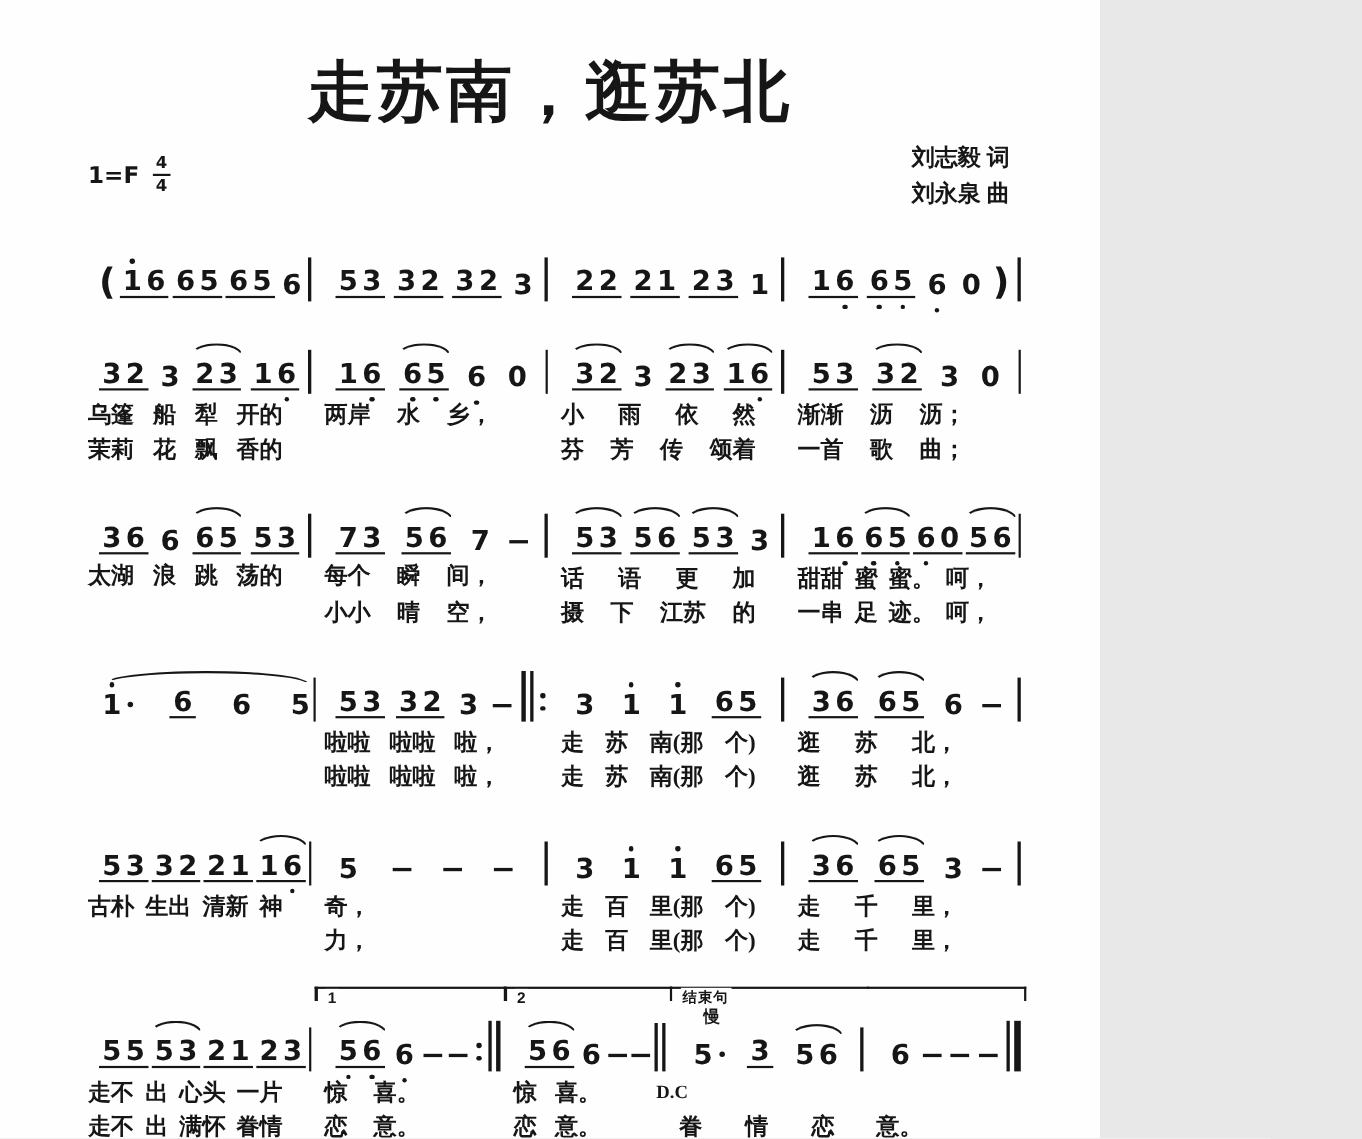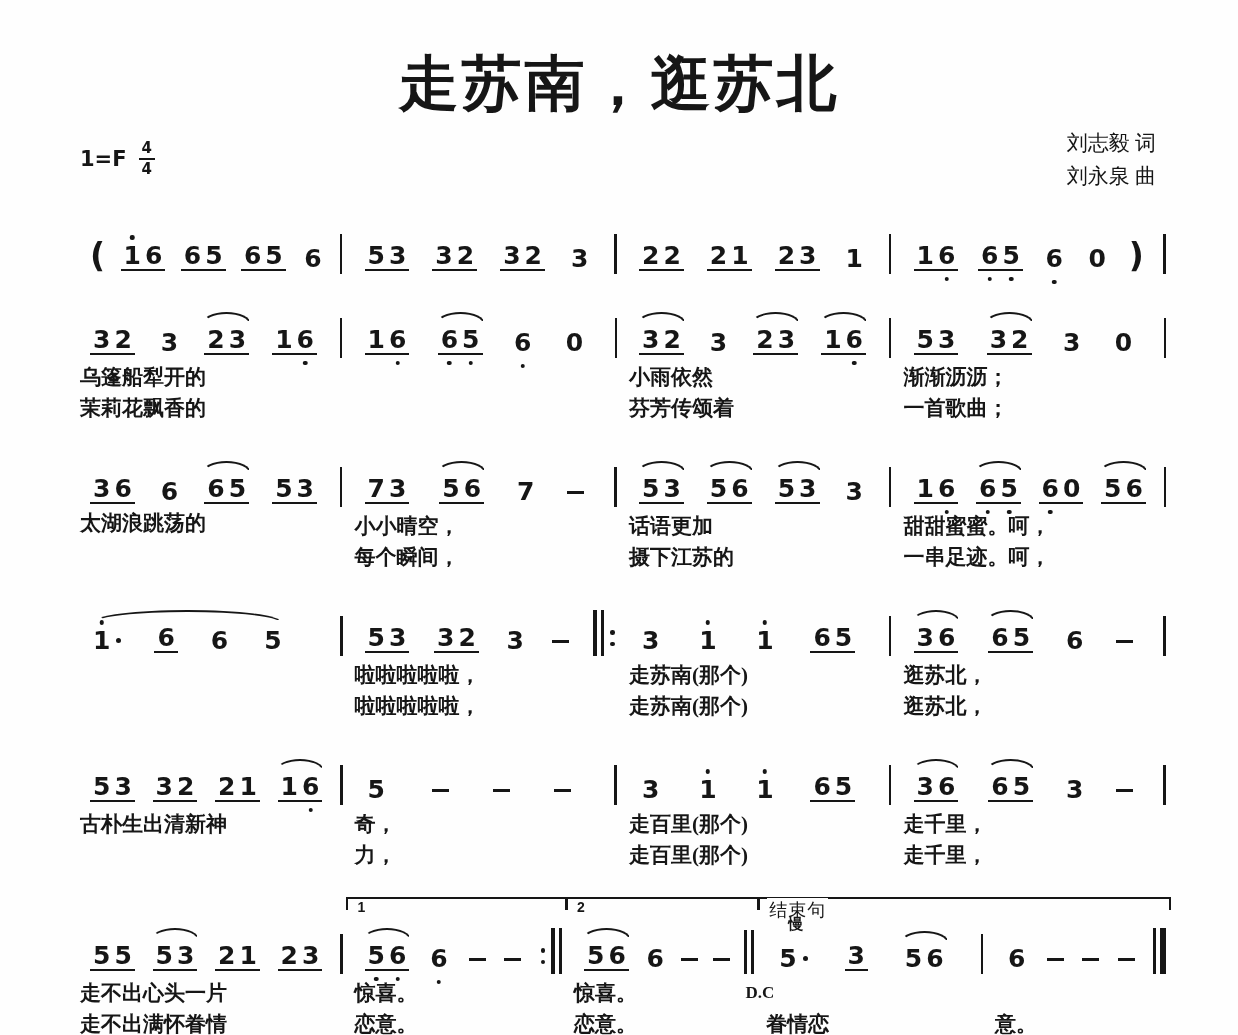--- a/index.html
+++ b/index.html
@@ -1,39 +1,39 @@
 <!DOCTYPE html>
 <html><head>
 <meta charset="utf-8">
 <style>
   html,body{margin:0;padding:0;background:#e8e8e8}
-  .page{position:relative;width:1238px;height:1035px;background:#fefefe;color:#161616;
+  .page{position:relative;width:1000px;height:1035px;background:#fefefe;color:#161616;
         font-family:"Liberation Sans",sans-serif;overflow:hidden}
   .title{text-align:center;padding-top:44px;font-size:60px;font-weight:900;letter-spacing:3px;
          font-family:"DejaVu Sans",sans-serif}
   .hdr{position:relative;margin:16px 82px 0 80px;height:60px}
   .keymeter{position:absolute;left:0;top:0;display:flex;align-items:center;gap:12px;
             font-weight:bold;font-size:21px;font-family:"DejaVu Sans",sans-serif}
   .frac{display:inline-flex;flex-direction:column;align-items:center;line-height:1;font-size:15px;font-weight:bold}
   .frac .num{border-bottom:2px solid #161616;padding:0 3px 2px}
   .frac .den{padding-top:2px}
   .credits{position:absolute;right:0;top:-14px;text-align:right;font-family:"Liberation Serif",serif;
-           font-size:21px;font-weight:400;line-height:1.55}
+           font-size:21px;font-weight:700;line-height:1.55}
   .tempo-mark{margin:0 80px;font-weight:800;font-size:19px;font-family:"DejaVu Sans",sans-serif}
 
   .system{margin:26px 68px 0 72px;display:flex;align-items:flex-start}
   .system.first{margin-top:14px}
   .seg{position:relative;display:flex;flex-direction:column;min-width:0}
 
   .bstrip{height:20px;position:relative}
   .bstrip .bline{position:absolute;left:-1px;right:-1px;top:2px;border-top:2.5px solid #161616}
   .bstrip .tickL{position:absolute;left:-1px;top:2px;width:2.5px;height:13px;background:#161616}
   .bstrip .tickR{position:absolute;right:-1px;top:2px;width:2.5px;height:13px;background:#161616}
   .bstrip .blabel{position:absolute;left:9px;top:4px;font-size:14px;font-weight:bold;background:#fefefe;padding:0 2px}
-  .bstrip .endlabel{font-size:18px;font-weight:400;letter-spacing:1px;top:3px}
+  .bstrip .endlabel{font-size:13px;font-weight:700;letter-spacing:1px;top:3px}
   .tmp2{position:absolute;left:30px;top:20px;font-size:15px;font-weight:800;z-index:2}
 
   .notes{display:flex;align-items:flex-end;justify-content:space-between;
          height:58px;box-sizing:border-box;padding:16px 4px 2px 18px}
   .tok{display:inline-flex;align-items:flex-end;position:relative;padding:0 1px}
   .tok.ul{border-bottom:2.5px solid #161616;padding-bottom:1px}
   .d{position:relative;font-weight:700;font-size:25px;line-height:1;padding:0 2px;
      font-family:"DejaVu Sans",sans-serif}
   .od{position:absolute;left:50%;transform:translateX(-50%);width:4.5px;height:4.5px;border-radius:50%;background:#161616}
   .od.up{top:-8px}
@@ -42,21 +42,21 @@
   .dash{width:17px;height:3.5px;background:#161616;margin-bottom:10px}
   .arc{position:absolute;left:-2px;right:-2px;top:-15px;height:12px;
        border:2.5px solid transparent;border-top-color:#161616;border-radius:50% 50% 0 0/100% 100% 0 0;box-sizing:border-box}
   .grp{display:inline-flex;align-items:flex-end;position:relative;gap:30px}
   .barwrap{display:inline-flex;align-items:flex-end;gap:4px;margin-bottom:-3px}
   .b{background:#161616}
   .paren{font-size:33px;font-weight:600;line-height:.85;margin-bottom:1px;font-family:"DejaVu Sans",sans-serif}
   .rcol{display:flex;flex-direction:column;gap:7px;margin:0 2px 10px 2px}
   .rcol i{width:4.5px;height:4.5px;border-radius:50%;background:#161616}
 
-  .lyr{display:flex;padding:0 30px 0 8px;min-height:27px;
+  .lyr{display:flex;justify-content:space-between;padding:0 30px 0 8px;min-height:27px;
        font-family:"Liberation Serif",serif;font-size:21px;font-weight:600;line-height:1.25}
   .lyr.r1{margin-top:7px}
   .lyr.r2{margin-top:4px}
   .syl{white-space:pre}
   .dc{position:absolute;right:-16px;top:88px;font-size:17px;font-weight:600;font-family:"Liberation Serif",serif}
 </style>
 </head>
 <body>
 
 <div class="page">
@@ -219,20 +219,26 @@
             <span class="tok">
               <span class="d">6<span class="od dn"></span></span>
             </span>
             <span class="tok">
               <span class="d">0</span>
             </span>
             <span class="barwrap">
               <span class="b" style="width: 2.5px; height: 40px;"></span>
             </span>
           </div>
+          <div class="lyr r1">
+            <span class="syl">两岸</span>
+            <span class="syl">水</span>
+            <span class="syl">乡，</span>
+            <span class="syl"></span>
+          </div>
         </div>
         <div class="seg" style="flex: 1 1 0px;">
           <div class="notes">
             <span class="tok ul">
               <span class="d">3</span>
               <span class="d">2</span>
               <span class="arc"></span>
             </span>
             <span class="tok">
               <span class="d">3</span>
@@ -341,30 +347,30 @@
               <span class="arc"></span>
             </span>
             <span class="tok">
               <span class="d">7</span>
             </span>
             <span class="dash"></span>
             <span class="barwrap">
               <span class="b" style="width: 2.5px; height: 40px;"></span>
             </span>
           </div>
+          <div class="lyr r2">
+            <span class="syl">每个</span>
+            <span class="syl">瞬</span>
+            <span class="syl">间，</span>
+            <span class="syl"></span>
+          </div>
           <div class="lyr r1">
             <span class="syl">小小</span>
             <span class="syl">晴</span>
             <span class="syl">空，</span>
-            <span class="syl"></span>
-          </div>
-          <div class="lyr r2">
-            <span class="syl">每个</span>
-            <span class="syl">瞬</span>
-            <span class="syl">间，</span>
             <span class="syl"></span>
           </div>
         </div>
         <div class="seg" style="flex: 1 1 0px;">
           <div class="notes">
             <span class="tok ul">
               <span class="d">5</span>
               <span class="d">3</span>
               <span class="arc"></span>
             </span>

